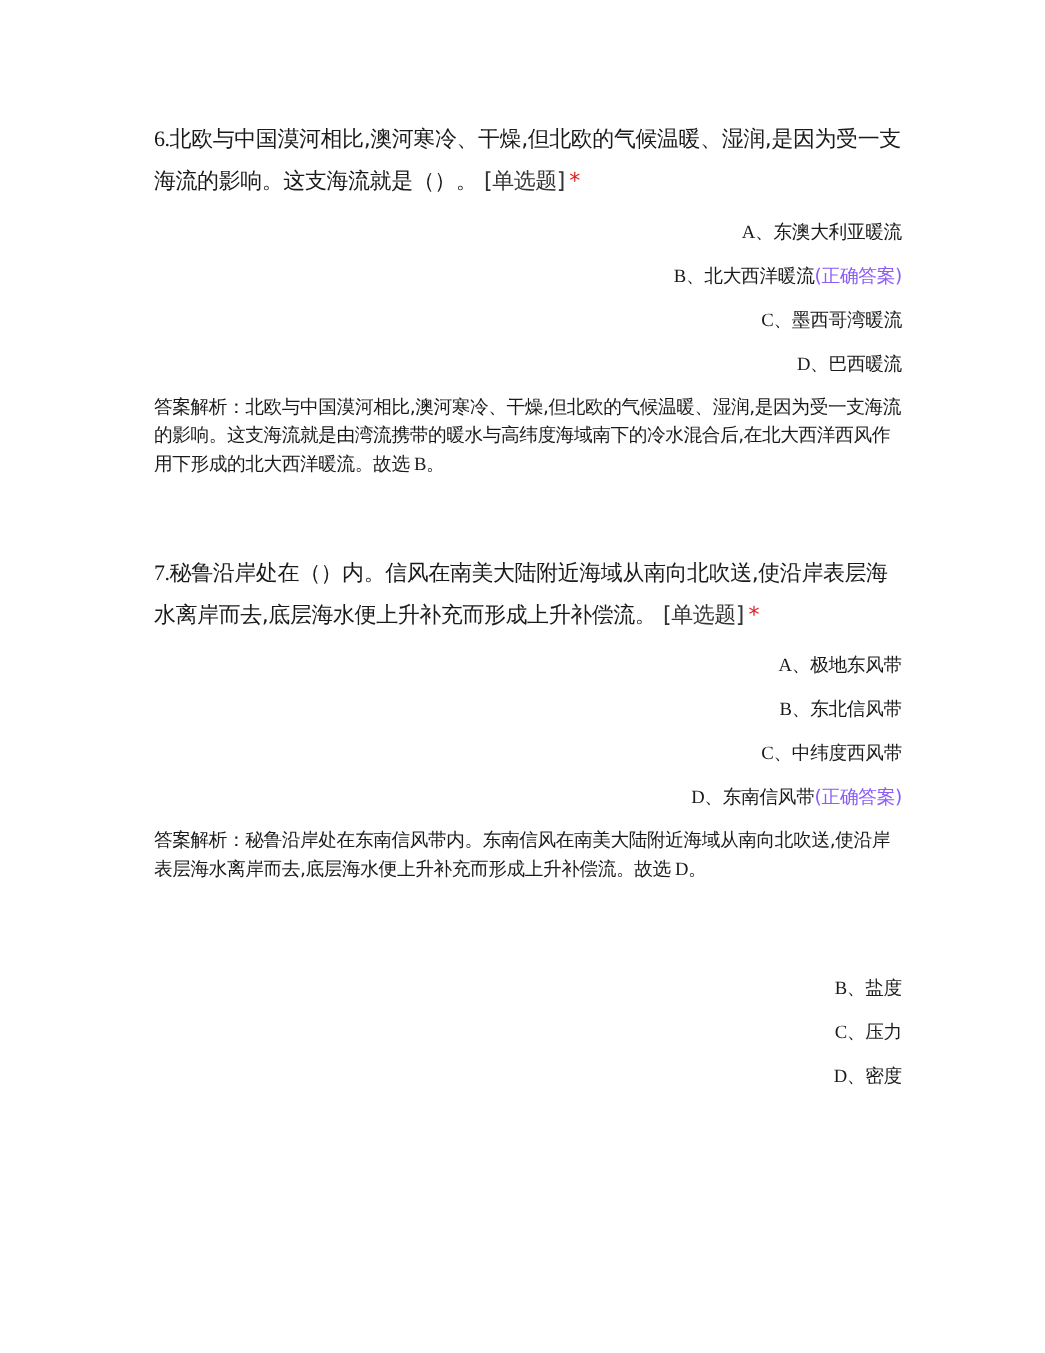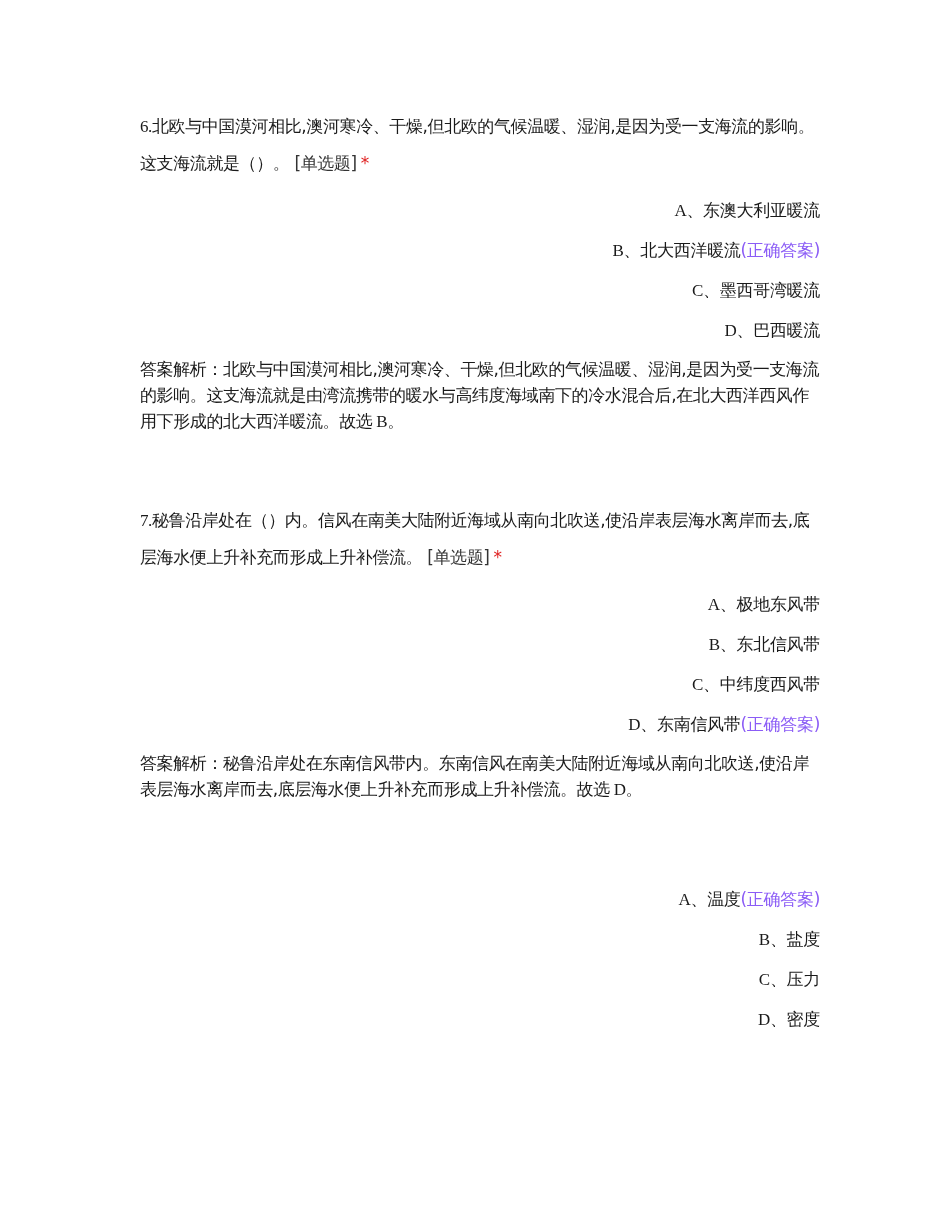--- a/index.html
+++ b/index.html
@@ -21,21 +21,21 @@
       top: 0;
       width: 680px;
     }
     .question {
       position: absolute;
       left: 0;
       width: 680px;
     }
     .q-title {
       font-family: "DejaVu Sans", "Liberation Sans", sans-serif;
-      font-size: 17px;
+      font-size: 20px;
       line-height: 37px;
       letter-spacing: -0.4px;
       margin: 0;
       font-weight: normal;
     }
     .q-num {
       font-family: "Liberation Serif", serif;
     }
     .q-type {
       font-family: "DejaVu Sans", sans-serif;
@@ -113,20 +113,19 @@
       <li class="option"><span class="opt-letter">C、</span><span>中纬度西风带</span><span class="opt-correct"></span></li>
       <li class="option"><span class="opt-letter">D、</span><span>东南信风带</span><span class="opt-correct">(正确答案)</span></li>
     </ul>
     <div class="analysis">
       <span class="analysis-label">答案解析：</span><span>秘鲁沿岸处在东南信风带内。东南信风在南美大陆附近海域从南向北吹送,使沿岸表层海水离岸而去,底层海水便上升补充而形成上升补偿流。故选</span><span class="analysis-choice"> D。</span>
     </div>
   </div>
 
   <div class="question" style="top:871px;">
     <ul class="options">
-      <li class="option"><span class="opt-letter">A、</span><span>温度</span><span class="opt-correct">(正确答案)</span></li>
       <li class="option"><span class="opt-letter">B、</span><span>盐度</span><span class="opt-correct"></span></li>
       <li class="option"><span class="opt-letter">C、</span><span>压力</span><span class="opt-correct"></span></li>
       <li class="option"><span class="opt-letter">D、</span><span>密度</span><span class="opt-correct"></span></li>
     </ul>
   </div>
 
 </div>
 
 </body></html>

